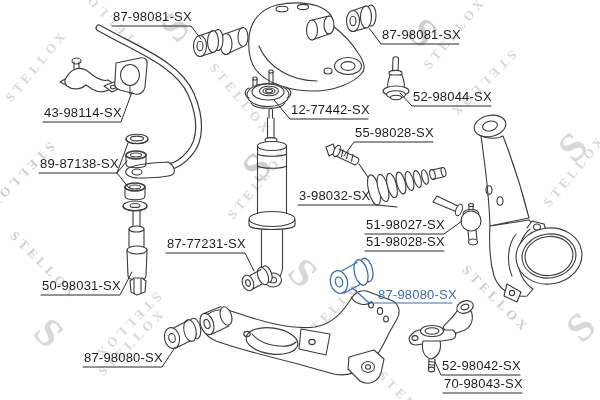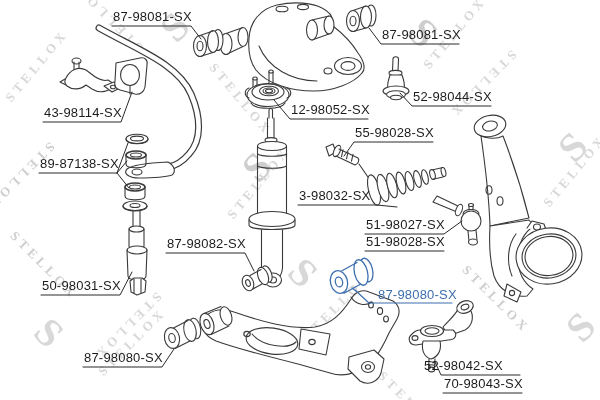--- a/index.html
+++ b/index.html
@@ -292,27 +292,27 @@
         <path d="M356,291 L369,303 L452,303"></path>
       </g>
     </g>
   </svg>
 
   <div>
     <div class="plabel" style="left:113px;top:10px">87-98081-SX</div>
     <div class="plabel" style="left:382px;top:28px">87-98081-SX</div>
     <div class="plabel" style="left:413px;top:90px">52-98044-SX</div>
     <div class="plabel" style="left:44px;top:106px">43-98114-SX</div>
-    <div class="plabel" style="left:291px;top:103px">12-98052-SX</div>
+    <div class="plabel" style="left:291px;top:103px">12-77442-SX</div>
     <div class="plabel" style="left:355px;top:126px">55-98028-SX</div>
     <div class="plabel" style="left:40px;top:157px">89-87138-SX</div>
     <div class="plabel" style="left:299px;top:189px">3-98032-SX</div>
     <div class="plabel" style="left:366px;top:218px">51-98027-SX</div>
     <div class="plabel" style="left:366px;top:235px">51-98028-SX</div>
-    <div class="plabel" style="left:167px;top:237px">87-98082-SX</div>
+    <div class="plabel" style="left:167px;top:237px">87-77231-SX</div>
     <div class="plabel" style="left:42px;top:279px">50-98031-SX</div>
     <div class="plabel hl" style="left:378px;top:288px">87-98080-SX</div>
     <div class="plabel" style="left:84px;top:351px">87-98080-SX</div>
-    <div class="plabel" style="left:424px;top:359px">52-98042-SX</div>
+    <div class="plabel" style="left:442px;top:359px">52-98042-SX</div>
     <div class="plabel" style="left:444px;top:377px">70-98043-SX</div>
   </div>
 
 </div>
 
 </body></html>

